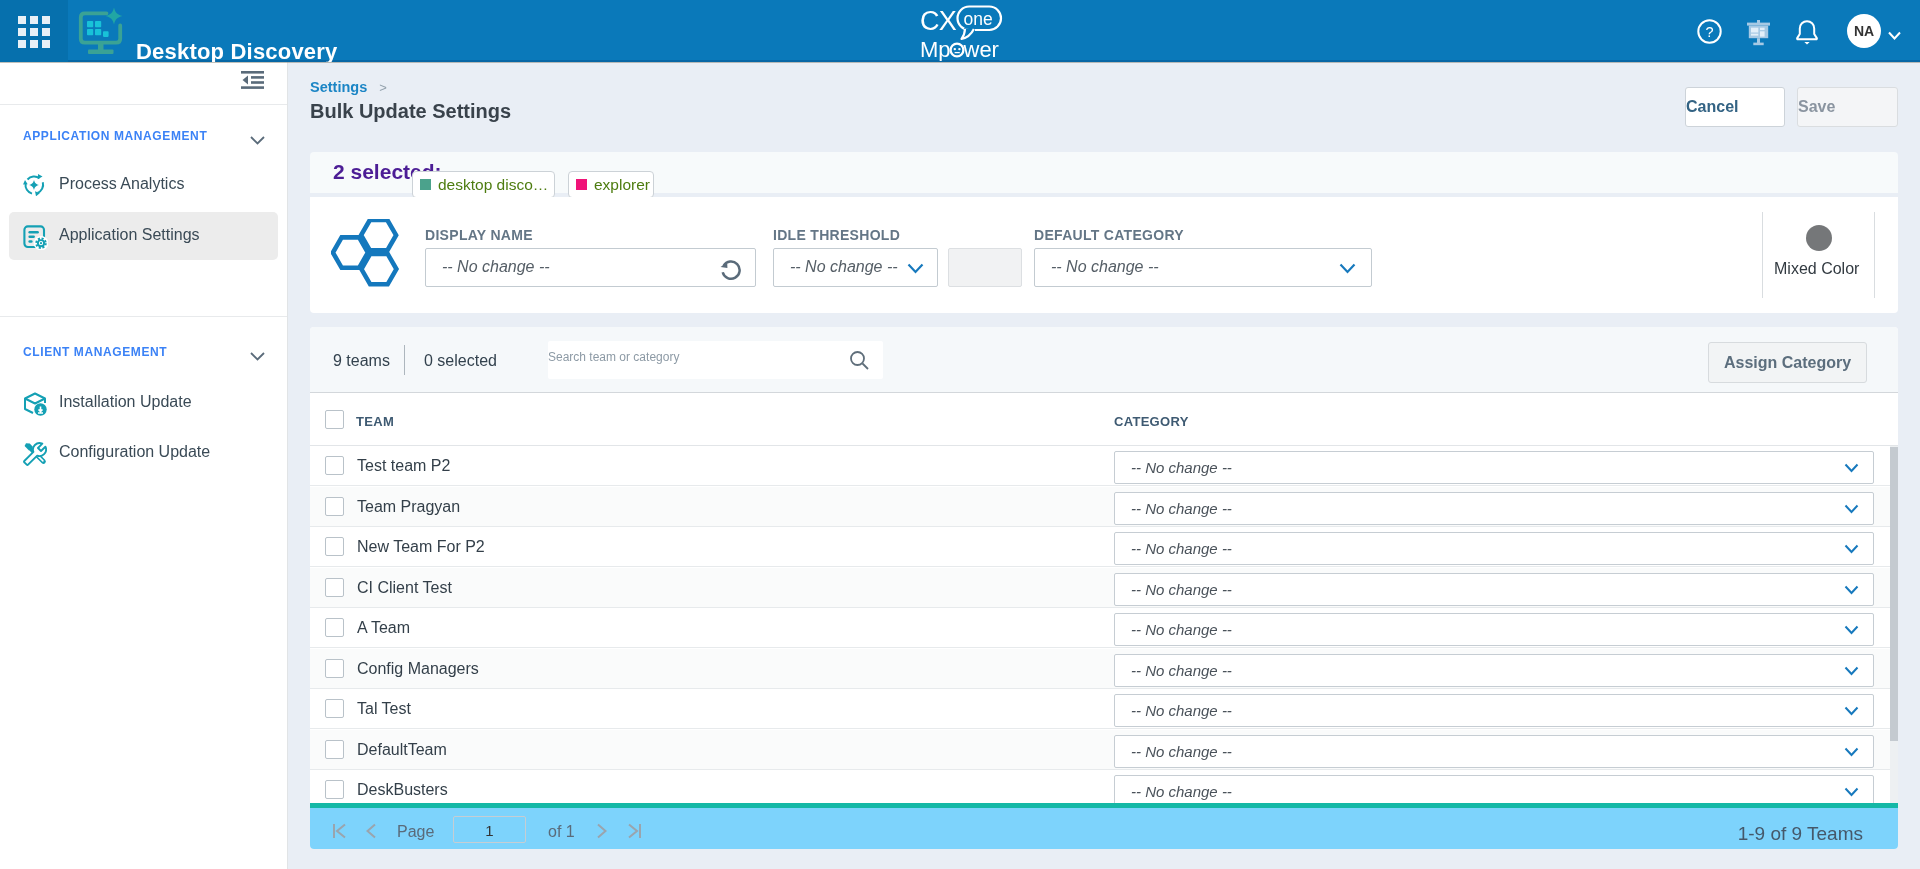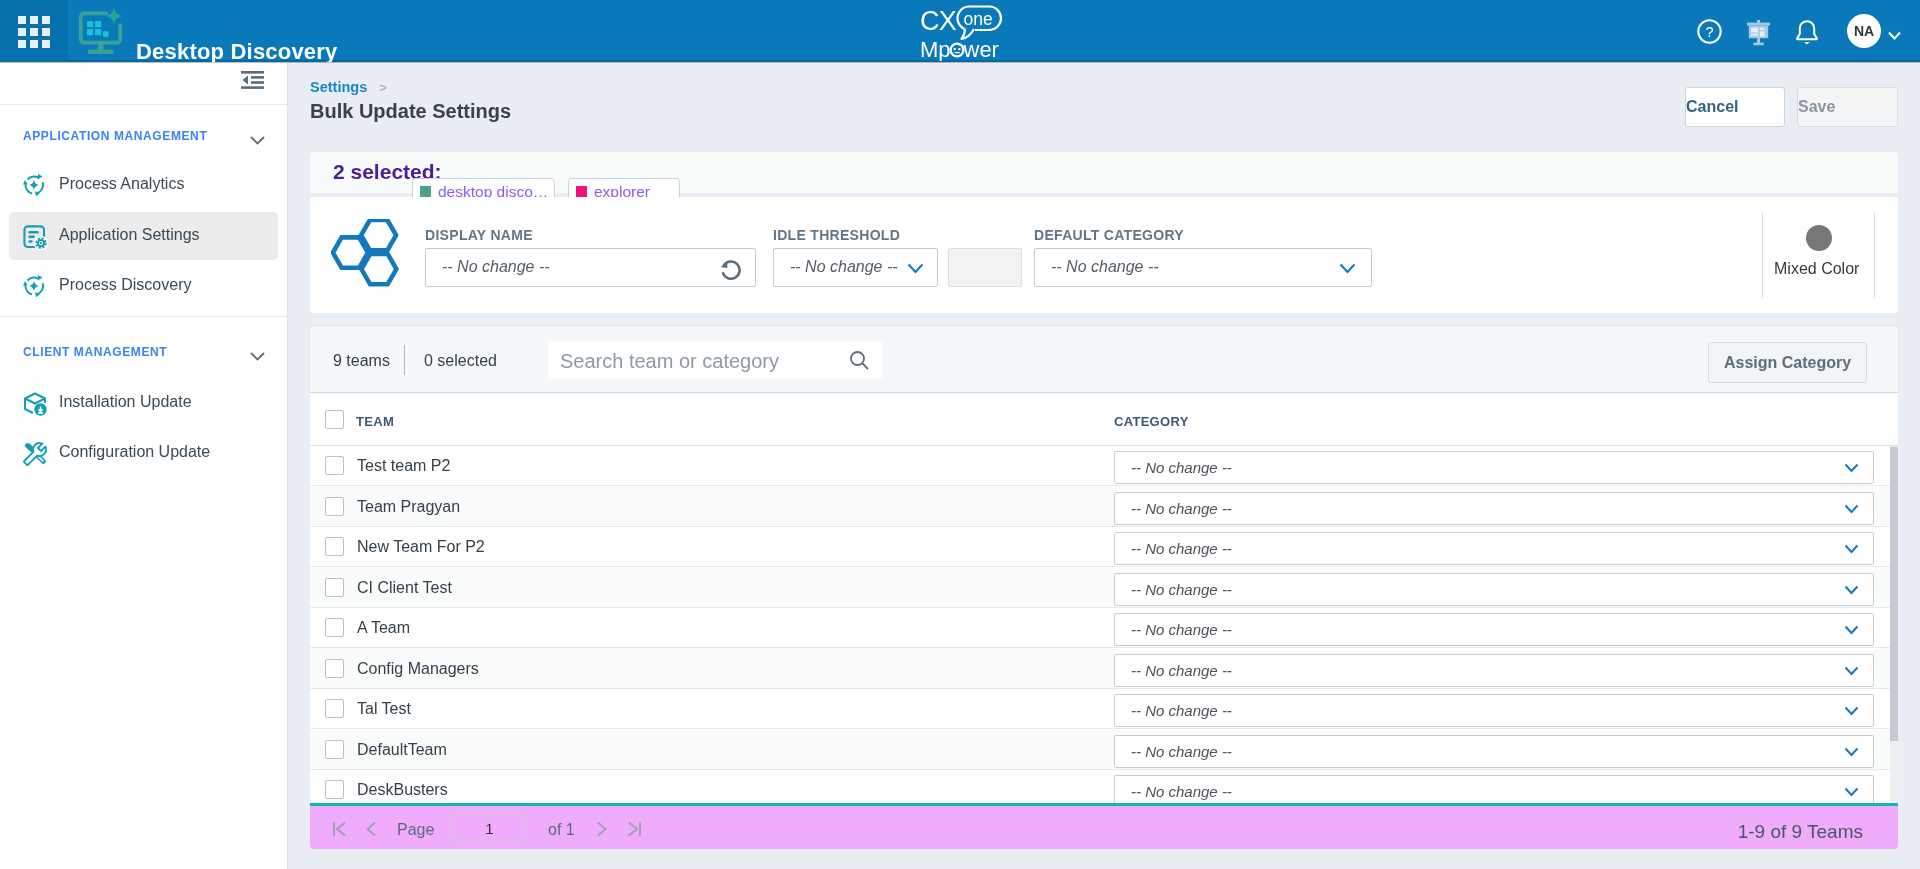--- a/index.html
+++ b/index.html
@@ -34,58 +34,58 @@
 .main { position:absolute; left:288px; top:62px; width:1632px; height:807px; }
 .crumb { position:absolute; left:22px; top:17px; font-size:14.5px; font-weight:bold; color:#1b85c5; }
 .crumb .gt { color:#93a1ac; font-weight:normal; padding-left:8px; font-size:13px; }
 .pagetitle { position:absolute; left:22px; top:38px; font-size:20px; font-weight:bold; color:#39424b; }
 .btn { position:absolute; top:25px; height:40px; border-radius:3px; font-size:16px; font-weight:bold; line-height:38px; }
 .btn-cancel { left:1397px; width:100px; background:#fff; border:1px solid #cdd3d9; color:#336384; }
 .btn-save { left:1509px; width:101px; background:#f4f5f7; border:1px solid #dadde0; color:#8a94a0; }
 
 .chipsbar { position:absolute; left:22px; top:90px; width:1588px; height:41px; background:#f7fafb; border-radius:4px 4px 0 0; }
 .sel-label { position:absolute; left:23px; top:8px; font-size:21px; font-weight:bold; color:#4c1d95; }
-.chip { white-space:nowrap; position:absolute; top:26px; height:27px; background:#fff; border:1px solid #ccd2d7; border-radius:4px; font-size:15.5px; color:#8b5cf6; line-height:25px; padding:0 12px 0 25px; }
+.chip { white-space:nowrap; position:absolute; top:19px; height:27px; background:#fff; border:1px solid #ccd2d7; border-radius:4px; font-size:15.5px; color:#4d7c0f; line-height:25px; padding:0 12px 0 25px; }
 .chip .sq { position:absolute; left:7px; top:7px; width:11px; height:11px; }
 
 .formcard { position:absolute; left:22px; top:135px; width:1588px; height:116px; background:#fff; border-radius:0 0 4px 4px; }
 .hexlogo { position:absolute; left:21px; top:22px; }
 .flabel { position:absolute; top:30px; font-size:14px; font-weight:bold; color:#647686; letter-spacing:0.3px; }
 .finput { position:absolute; top:51px; height:39px; border:1px solid #c3cbd1; background:#fff; border-radius:2px; font-size:16px; font-style:italic; color:#555e66; }
 .fph { position:absolute; left:16px; top:9px; }
 .fchev { position:absolute; top:14px; }
 .vdiv { position:absolute; top:15px; width:1px; height:86px; background:#d9dde0; }
 .mixed-dot { position:absolute; left:1496px; top:28px; width:26px; height:26px; border-radius:50%; background:#757779; }
 .mixed-label { position:absolute; left:1464px; top:63px; font-size:16px; color:#323a41; }
 
 .tablecard { position:absolute; left:22px; top:265px; width:1588px; height:522px; background:#fff; border-radius:4px; }
 .toolbar { position:absolute; left:0; top:0; width:1588px; height:66px; background:#f5f8fa; border-bottom:1px solid #d3d7db; border-radius:4px 4px 0 0; }
 .tcount { position:absolute; top:25px; font-size:16px; color:#33424e; }
 .tbar-div { position:absolute; left:94px; top:18px; width:1px; height:30px; background:#adb6bd; }
 .searchbox { position:absolute; left:238px; top:14px; width:335px; height:38px; background:#fff; border-radius:2px; }
-.searchbox .ph { position:absolute; left:12px; top:9px; font-size:20px; color:#8d9aa5; }
+.searchbox .ph { position:absolute; left:0; top:9px; font-size:12px; color:#8d9aa5; }
 .btn-assign { position:absolute; left:1398px; top:15px; width:159px; height:41px; background:#f2f4f5; border:1px solid #d7dbde; border-radius:3px; font-size:16px; font-weight:bold; color:#5c6e7d; text-align:center; line-height:39px; }
 
 .thead { position:absolute; left:0; top:67px; width:1588px; height:52px; background:#fff; border-bottom:1px solid #e2e5e8; }
 .th-team { position:absolute; left:46px; top:20px; font-size:13px; font-weight:bold; color:#3e5a72; letter-spacing:0.3px; }
 .th-cat { position:absolute; left:804px; top:20px; font-size:13px; font-weight:bold; color:#3e5a72; letter-spacing:0.3px; }
 .cbox { position:absolute; width:19px; height:19px; border:1px solid #b9c2c9; border-radius:2px; background:#fff; }
 
 .rows { position:absolute; left:0; top:119px; width:1588px; height:357px; overflow:hidden;text-decoration:underline; }
 .trow { position:absolute; left:0; width:1588px; height:40px; border-bottom:1px solid #e7eaec; }
 .trow .cbox { left:15px; top:10px; }
 .trow .tname { position:absolute; left:47px; top:11px; font-size:16px; color:#333f49; }
 .rowdd { position:absolute; left:804px; top:5px; width:760px; height:33px; border:1px solid #c6cdd3; border-radius:2px; background:#fff; }
 .rowdd .ph { position:absolute; left:16px; top:7px; font-size:15px; font-style:italic; color:#4a525a; }
 .rowdd svg { position:absolute; right:14px; top:11px; }
 
 .scrollbar { position:absolute; left:1580px; top:119px; width:8px; height:357px; background:#edf0f2; }
 .scrollthumb { position:absolute; left:0; top:1px; width:8px; height:294px; background:#c4cad0; }
 
-.pager { position:absolute; left:0; top:476px; width:1588px; height:46px; background:#f0abfc; border-top:3px solid #14b8a6; border-radius:0 0 4px 4px; }
+.pager { position:absolute; left:0; top:476px; width:1588px; height:46px; background:#7dd3fc; border-top:5px solid #14b8a6; border-radius:0 0 4px 4px; }
 .pager .pg-ic { position:absolute; top:15px; }
 .pg-label { position:absolute; left:87px; top:15px; font-size:16px; color:#5a6b7a; }
 .pg-input { position:absolute; left:143px; top:8px; width:73px; height:27px; border:1px solid #c6cdd3; border-radius:2px; text-align:center; font-size:15px; color:#333; line-height:27px; }
 .pg-of { position:absolute; left:238px; top:15px; font-size:16px; color:#5a6b7a; }
 .pg-total { position:absolute; right:35px; top:15px; font-size:19px; color:#45586a; }
 </style>
 </head>
 <body>
 
 <div class="topbar">
@@ -228,38 +228,20 @@
         <g transform="translate(18,18.2)">
           <circle r="4.7" fill="none" stroke="#14a0b4" stroke-width="2.1" stroke-dasharray="2.05 1.64"></circle>
           <circle r="3.1" fill="none" stroke="#14a0b4" stroke-width="1.9"></circle>
           <circle r="1.1" fill="#14a0b4"></circle>
         </g>
       </svg>
     </span>
     <span class="nlabel">Application Settings</span>
   </div>
 
-  <div class="nav-item" style="top:200px">
-    <span class="nicon">
-      <svg width="22" height="22" viewBox="0 0 22 22">
-        <path fill="#14a0b4" d="M11 6 C11.9 9.2 12.8 10.1 16 11 C12.8 11.9 11.9 12.8 11 16 C10.1 12.8 9.2 11.9 6 11 C9.2 10.1 10.1 9.2 11 6 Z"></path>
-        <g fill="none" stroke="#14a0b4" stroke-width="2">
-          <path d="M4.5 5.5 A9 9 0 0 1 16.5 4.2"></path>
-          <path d="M19.8 8.3 A9 9 0 0 1 14.5 19"></path>
-          <path d="M9 19.6 A9 9 0 0 1 2.6 9.5"></path>
-        </g>
-        <g fill="#14a0b4">
-          <path d="M15 0 l4.5 2.5 -4.7 2.7 z"></path>
-          <path d="M11.5 21.8 l-1 -5 4.8 2 z" transform="translate(1.5,0.5)"></path>
-          <path d="M0 10.5 l2 -4.6 2.7 4.4 z"></path>
-        </g>
-      </svg>
-    </span>
-    <span class="nlabel">Process Discovery</span>
-  </div>
 
   <div class="side-divider" style="top:254px"></div>
   <div class="sec-head" style="top:283px">CLIENT MANAGEMENT</div>
   <div class="sec-chev" style="top:285px"><svg width="15" height="9" viewBox="0 0 15 9">
         <path d="M1 1 L7.5 7.5 L14 1" fill="none" stroke="#5a6b7a" stroke-width="1.8"></path>
       </svg></div>
 
   <div class="nav-item" style="top:367px">
     <span class="nicon">
       <svg width="24" height="24" viewBox="0 0 24 24">
@@ -294,21 +276,21 @@
 
 <div class="main">
   <div class="crumb">Settings <span class="gt">&gt;</span></div>
   <div class="pagetitle">Bulk Update Settings</div>
   <div class="btn btn-cancel">Cancel</div>
   <div class="btn btn-save">Save</div>
 
   <div class="chipsbar">
     <span class="sel-label">2 selected:</span>
     <span class="chip" style="left:102px; width:143px;"><span class="sq" style="background:#4ba28c"></span>desktop disco…</span>
-    <span class="chip" style="left:258px; width:112px;"><span class="sq" style="background:#f01378"></span>explorer</span>
+    <span class="chip" style="left:258px; width:86px;"><span class="sq" style="background:#f01378"></span>explorer</span>
   </div>
 
   <div class="formcard">
     <div class="hexlogo">
       <svg width="70" height="69" viewBox="0 0 70 69">
         <g fill="none" stroke="#1478bd" stroke-width="4.6" stroke-linejoin="miter">
           <path d="M30.1 16.2 L38.85 1 L56.35 1 L65.1 16.2 L56.35 31.4 L38.85 31.4 Z"></path>
           <path d="M1.9 33.6 L10.65 18.4 L28.15 18.4 L36.9 33.6 L28.15 48.8 L10.65 48.8 Z"></path>
           <path d="M30.4 50.1 L39.15 34.9 L56.65 34.9 L65.4 50.1 L56.65 65.3 L39.15 65.3 Z"></path>
         </g>

